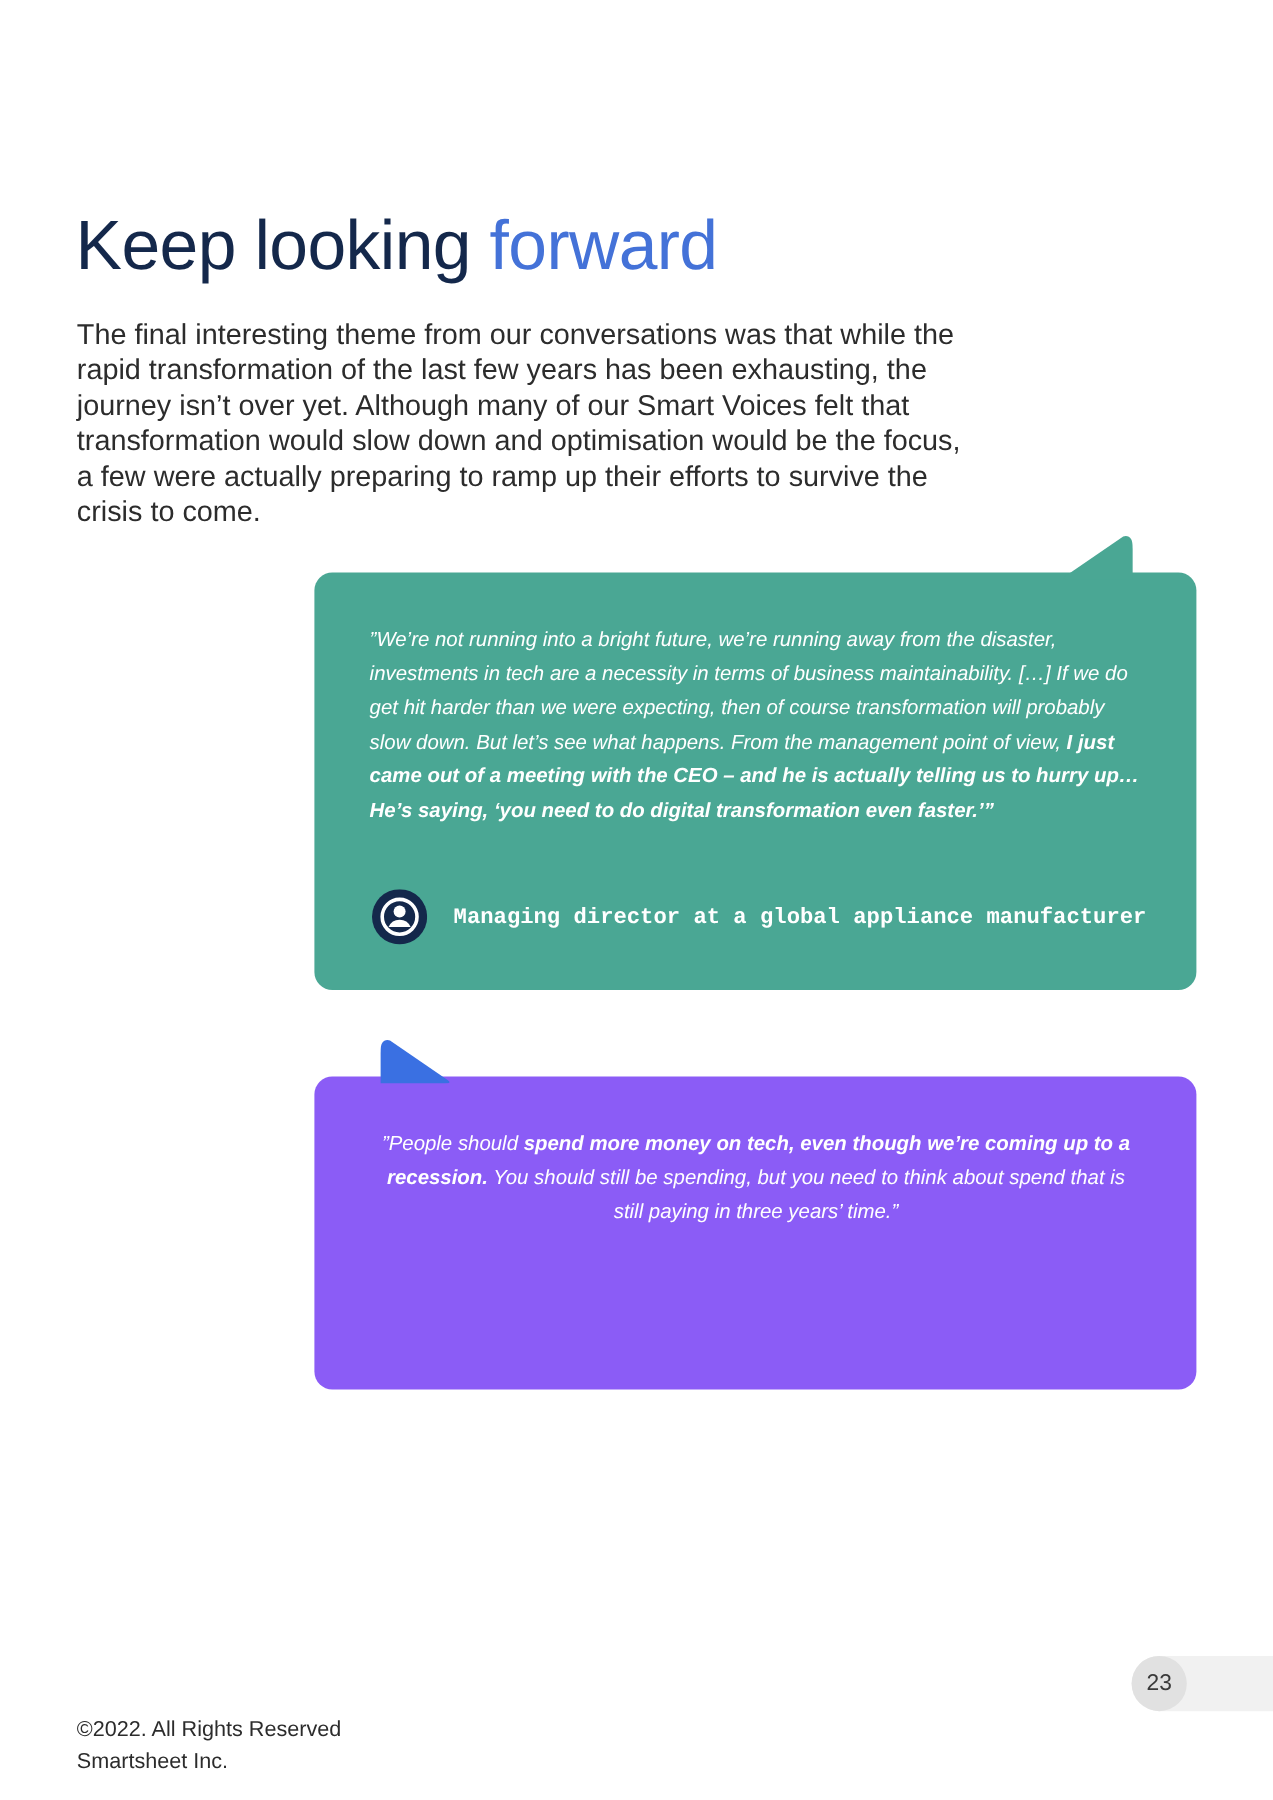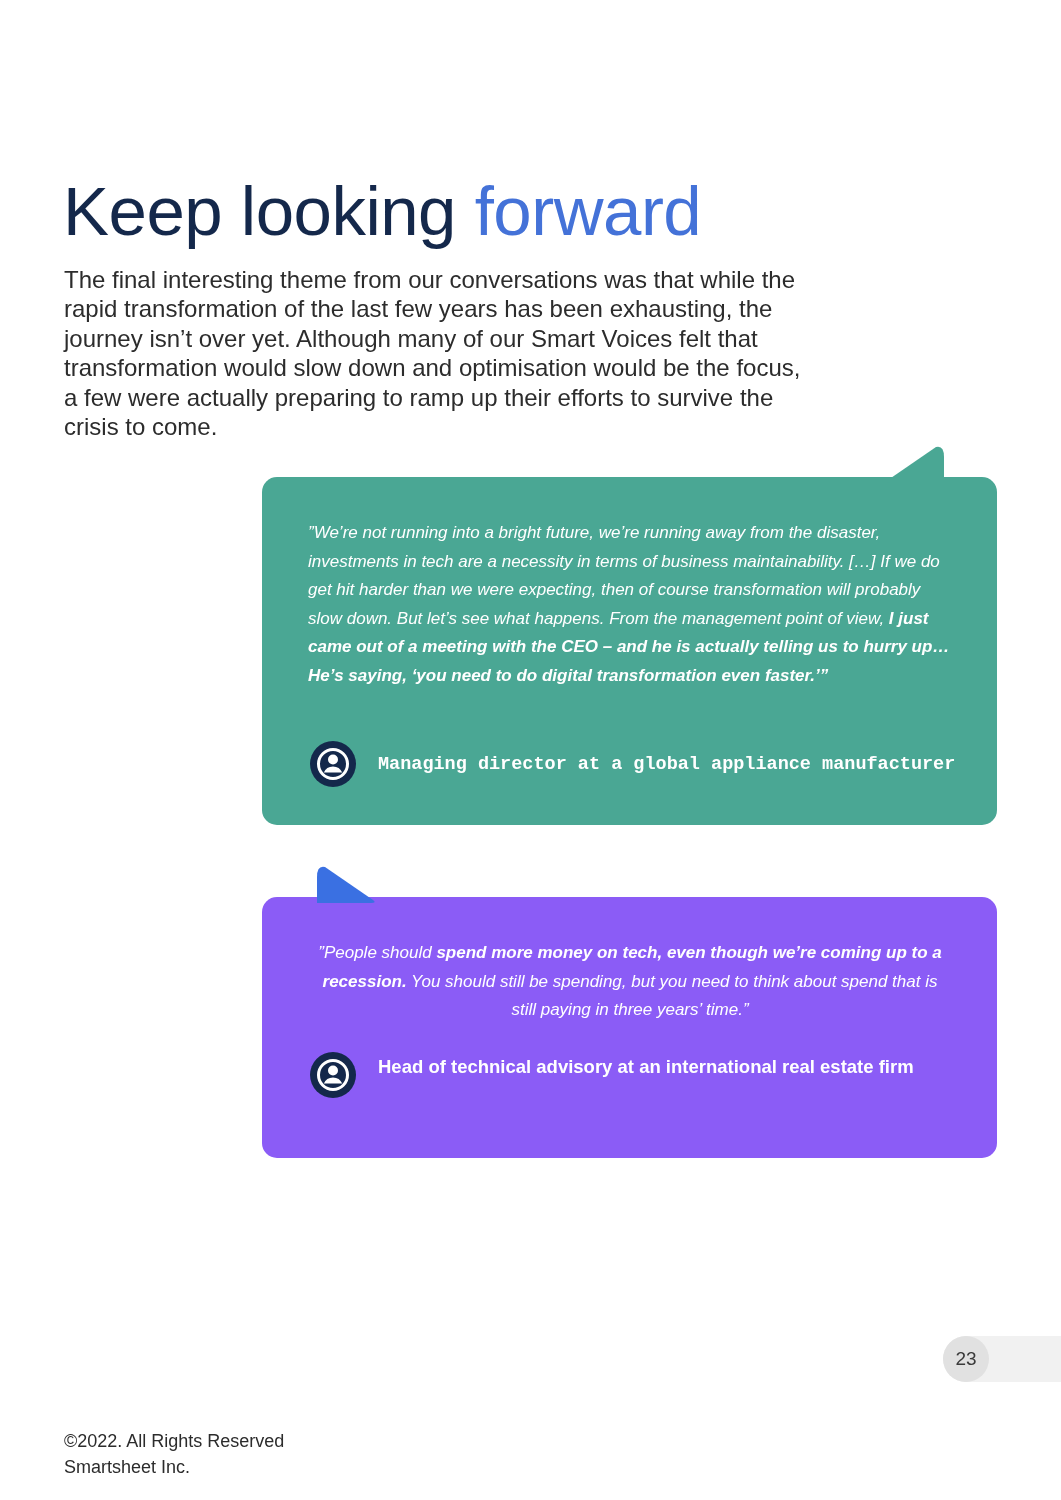--- a/index.html
+++ b/index.html
@@ -13,21 +13,21 @@
     position: relative;
     font-family: "Liberation Sans", sans-serif;
     overflow: hidden;
   }
 
   
   .page-title {
     position: absolute;
     left: 63px;
     top: 131px;
-    font-size: 69px;
+    font-size: 58px;
     line-height: 70px;
     font-weight: 400;
     letter-spacing: -0.5px;
     white-space: nowrap;
   }
   .title-dark { color: #14284B; }
   .title-accent { color: #4472D8; }
 
   
   .intro {
@@ -116,21 +116,21 @@
     left: 64px;
     top: 1388px;
     font-size: 18px;
     line-height: 26px;
     color: #2c2c2c;
     margin-top: 40px;
   }
   .page-num-bar {
     position: absolute;
     right: 0;
-    top: 1336px;
+    top: 1380px;
     width: 118px;
     height: 46px;
     background: #F1F1F1;
     border-radius: 23px 0 0 23px;
   }
   .page-num-circle {
     position: absolute;
     left: 0;
     top: 0;
     width: 46px;
@@ -176,29 +176,20 @@
 
 <div class="bubble bubble-blue">
   <svg class="tail-svg tail-blue" width="60" height="40" viewBox="0 0 60 40">
     <path d="M0 40 L0 14 Q0 2 8 4 L56 37 Q60 40 54 40 Z" fill="#3A70E2"></path>
   </svg>
 
   <div class="quote-text">
     <span>”People should </span><b>spend more money on tech, even though we’re coming up to a recession.</b><span> You should still be spending, but you need to think about spend that is still paying in three years’ time.”</span>
   </div>
 
-  <div class="attribution">
-    <svg class="avatar-icon" viewBox="0 0 46 46">
-      <circle cx="23" cy="23" r="23" fill="#14284B"></circle>
-      <circle cx="23" cy="23" r="14.5" fill="none" stroke="#ffffff" stroke-width="3"></circle>
-      <circle cx="23" cy="18.5" r="5" fill="#ffffff"></circle>
-      <path d="M13.8 31.6 A10 10 0 0 1 32.2 31.6 Z" fill="#ffffff"></path>
-    </svg>
-    <div class="attribution-label">Head of technical advisory at an international real estate firm</div>
-  </div>
 </div>
 
 <div class="footer-copy">
   <div>©2022. All Rights Reserved</div>
   <div>Smartsheet Inc.</div>
 </div>
 
 <div class="page-num-bar">
   <div class="page-num-circle">23</div>
 </div>

